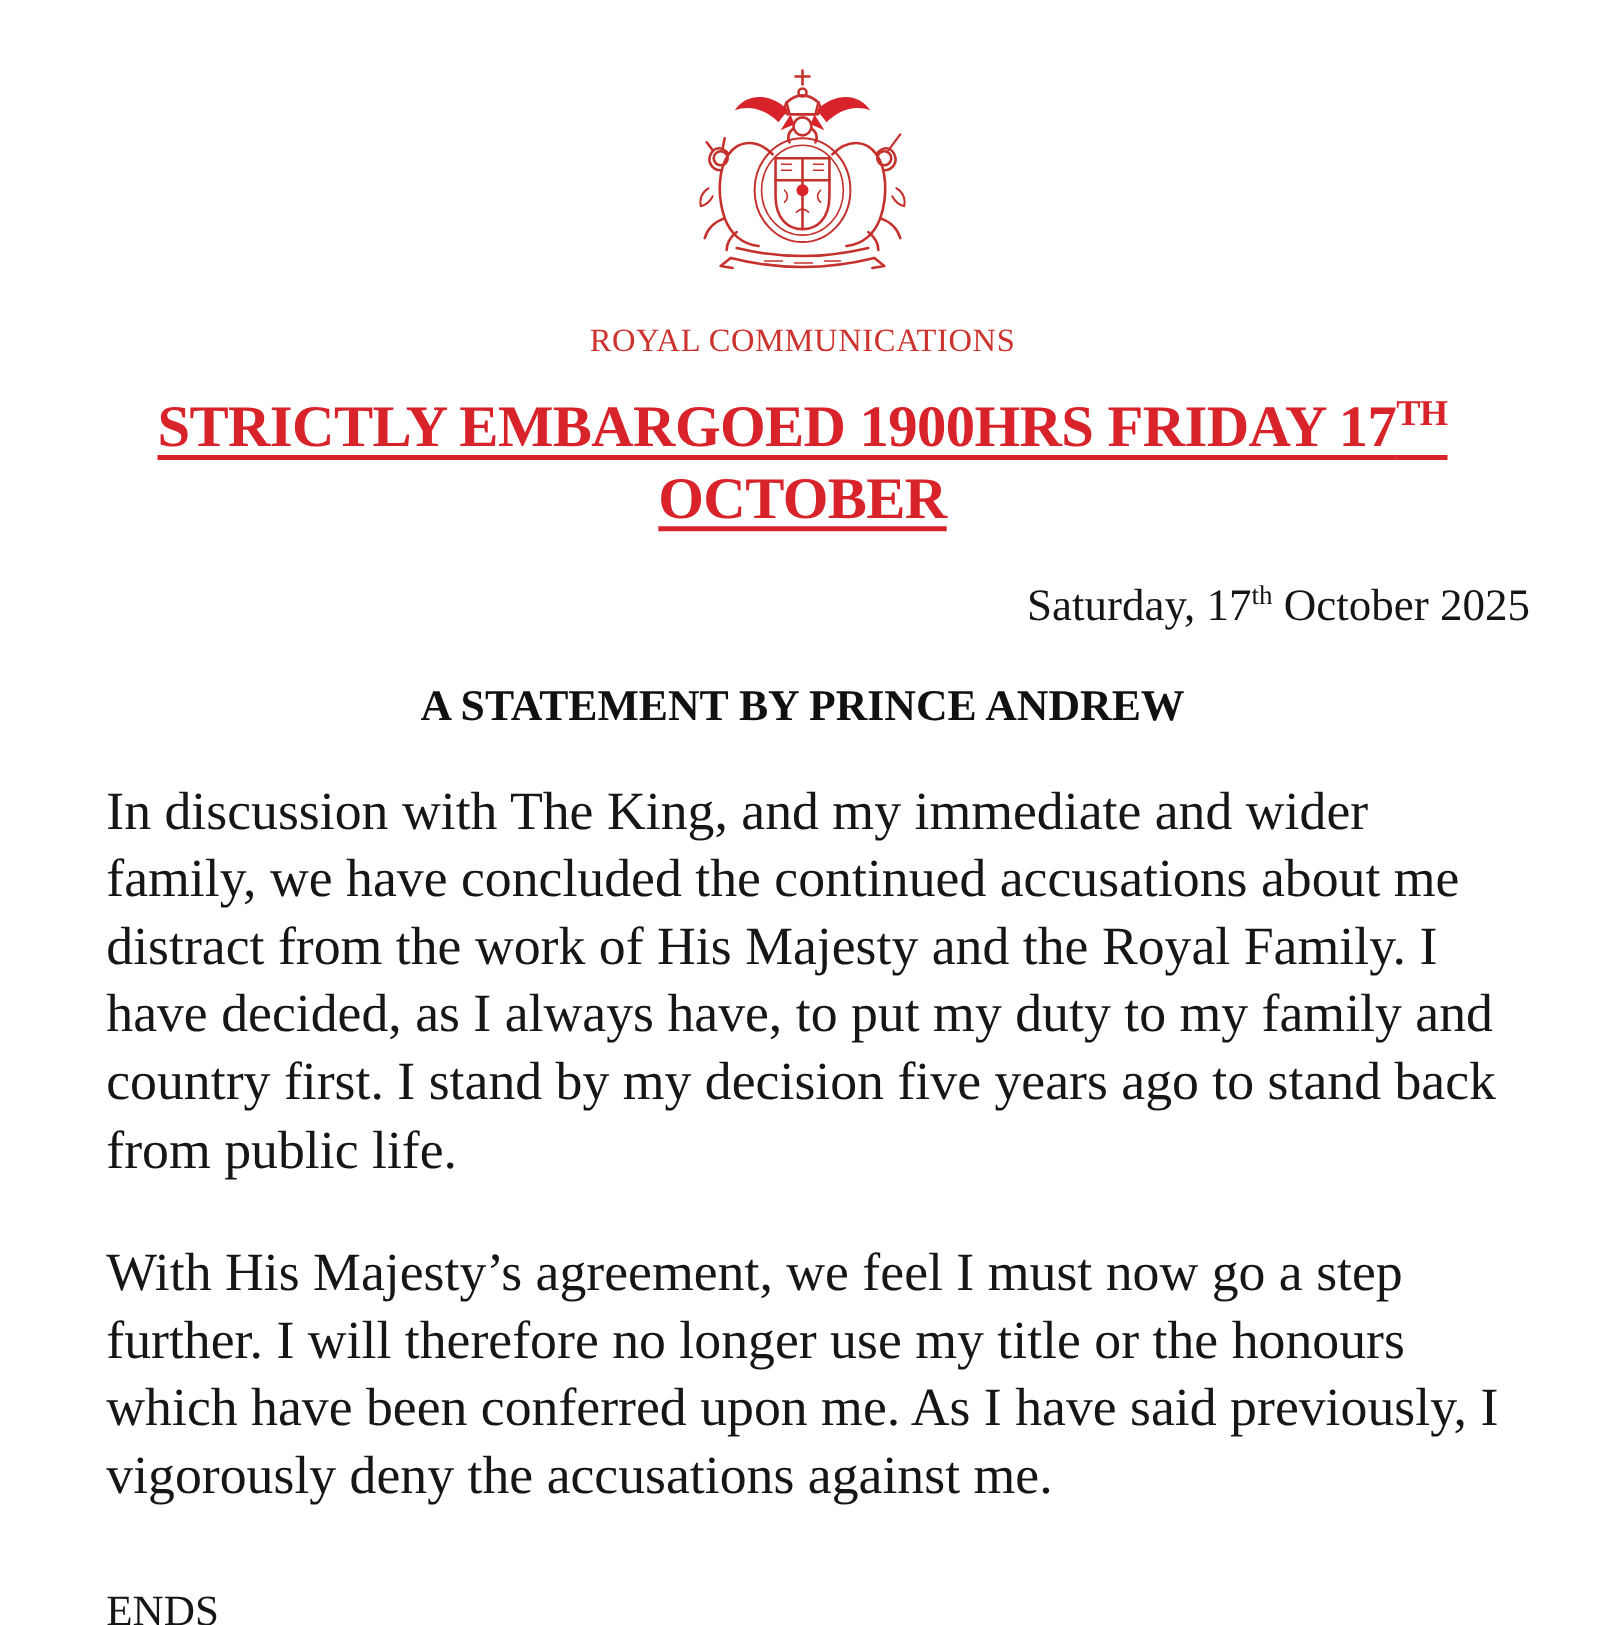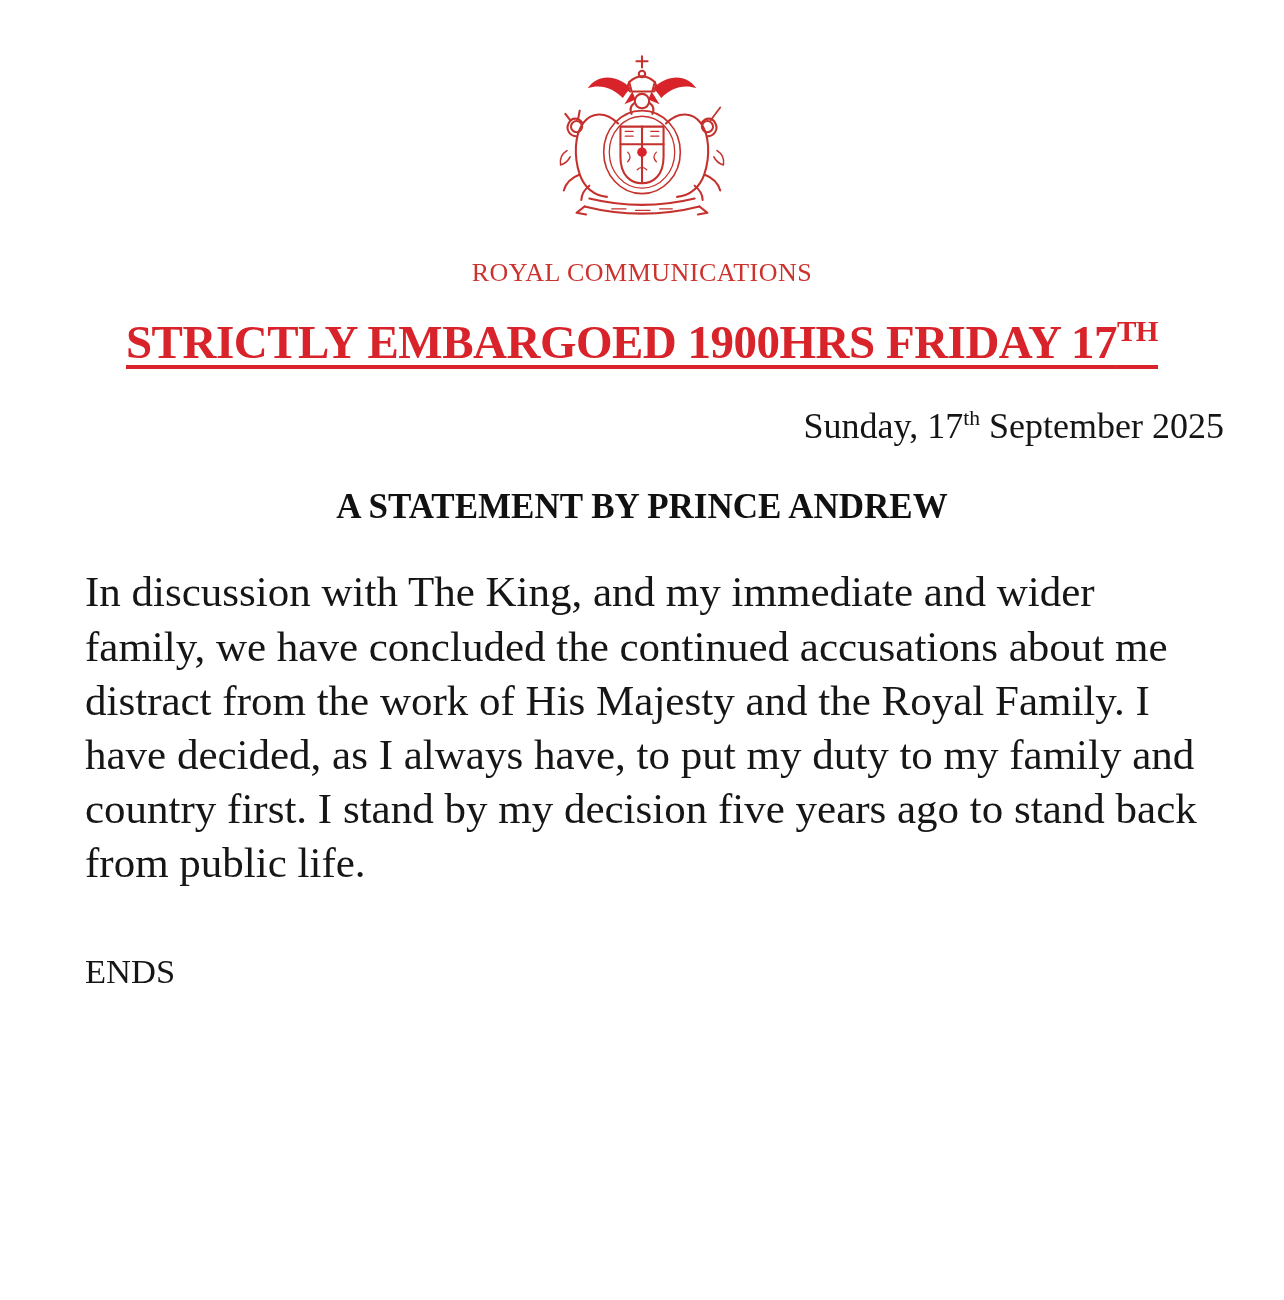--- a/index.html
+++ b/index.html
@@ -138,25 +138,27 @@
         <path d="M142 52 l10 16 l-14 -6 z"></path>
         <circle cx="130" cy="128" r="6"></circle>
       </g>
     </svg>
   </div>
 
   <div class="org-name">ROYAL COMMUNICATIONS</div>
 
   <div class="embargo">
     <span class="u"><span>STRICTLY EMBARGOED 1900HRS FRIDAY 17</span><sup>TH</sup></span><br>
+    <span class="u">OCTOBER</span>
   </div>
 
-  <div class="dateline"><span>Sunday, 17</span><sup>th</sup><span> September 2025</span></div>
+  <div class="dateline"><span>Saturday, 17</span><sup>th</sup><span> October 2025</span></div>
 
   <div class="statement-title">A STATEMENT BY PRINCE ANDREW</div>
 
   <div class="bodytext">
     <p>In discussion with The King, and my immediate and wider family, we have concluded the continued accusations about me distract from the work of His Majesty and the Royal Family. I have decided, as I always have, to put my duty to my family and country first. I stand by my decision five years ago to stand back from public life.</p>
+    <p>With His Majesty’s agreement, we feel I must now go a step further. I will therefore no longer use my title or the honours which have been conferred upon me. As I have said previously, I vigorously deny the accusations against me.</p>
   </div>
 
   <div class="ends">ENDS</div>
 
 </div>
 
 </body></html>

